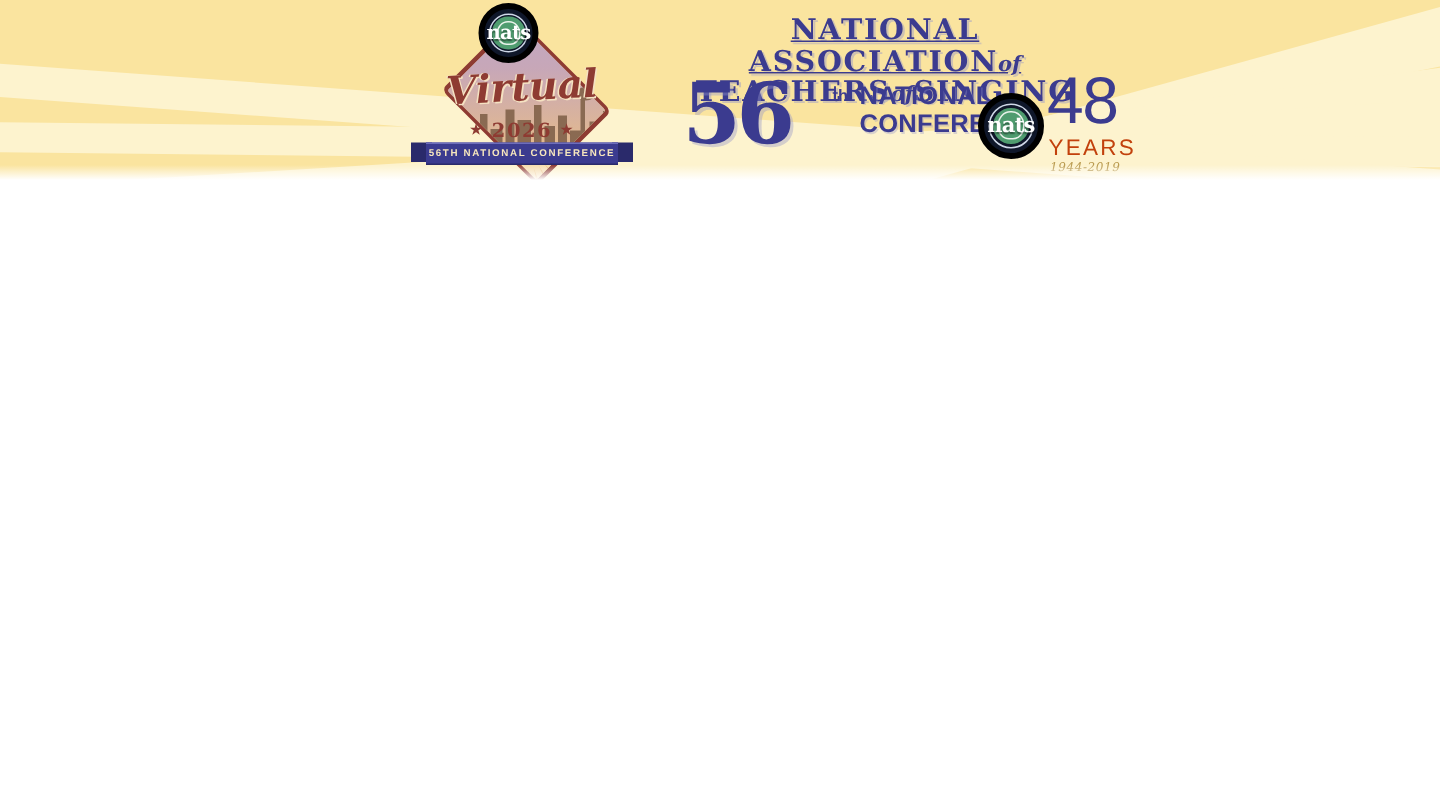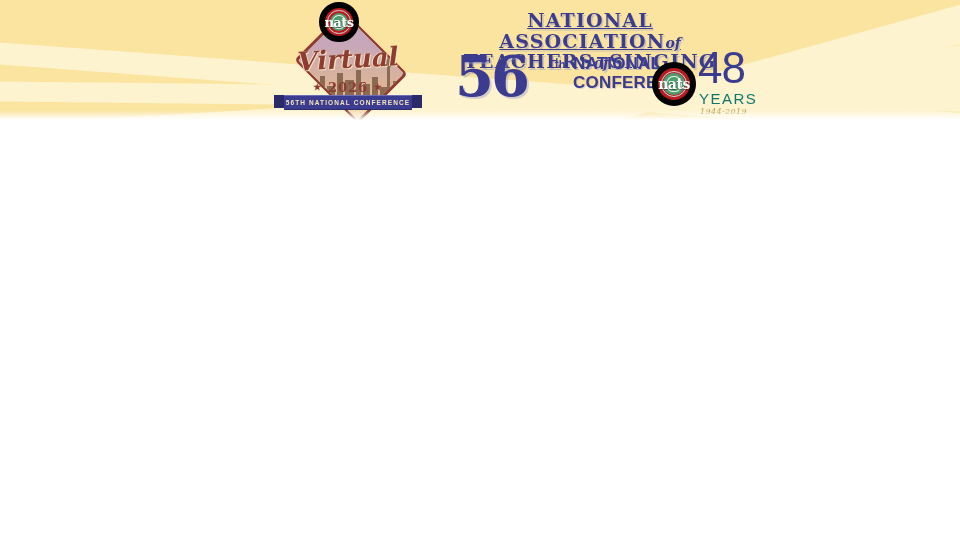--- a/index.html
+++ b/index.html
@@ -196,23 +196,23 @@
     height: 13px;
     background: #2a2a6b;
   }
   .ribbon-tail.left { left: 12px; }
   .ribbon-tail.right { left: 146px; }
 
   
   .seal {
     position: relative;
     border-radius: 50%;
-    background: #b91c1c;
+    background: #0f172a;
     box-sizing: border-box;
-    border: 6px solid #000000;
+    border: 4px solid #000000;
   }
   .seal-ring {
     position: absolute;
     left: 8%; top: 8%;
     width: 84%; height: 84%;
     border-radius: 50%;
     border: 1px solid #cfd8e8;
     box-sizing: border-box;
   }
   .seal-core {
@@ -345,21 +345,21 @@
     color: #3b3b8f;
     letter-spacing: -1px;
   }
   .years-word {
     position: absolute;
     left: 47px;
     top: 38px;
     font-family: "Liberation Sans", sans-serif;
     font-size: 15px;
     letter-spacing: 1.5px;
-    color: #0f766e;
+    color: #c2410c;
   }
   .anniv-dates {
     position: absolute;
     left: 48px;
     top: 55px;
     font-family: "DejaVu Serif", serif;
     font-style: italic;
     font-size: 8px;
     letter-spacing: 0.4px;
     color: #b99a4e;

